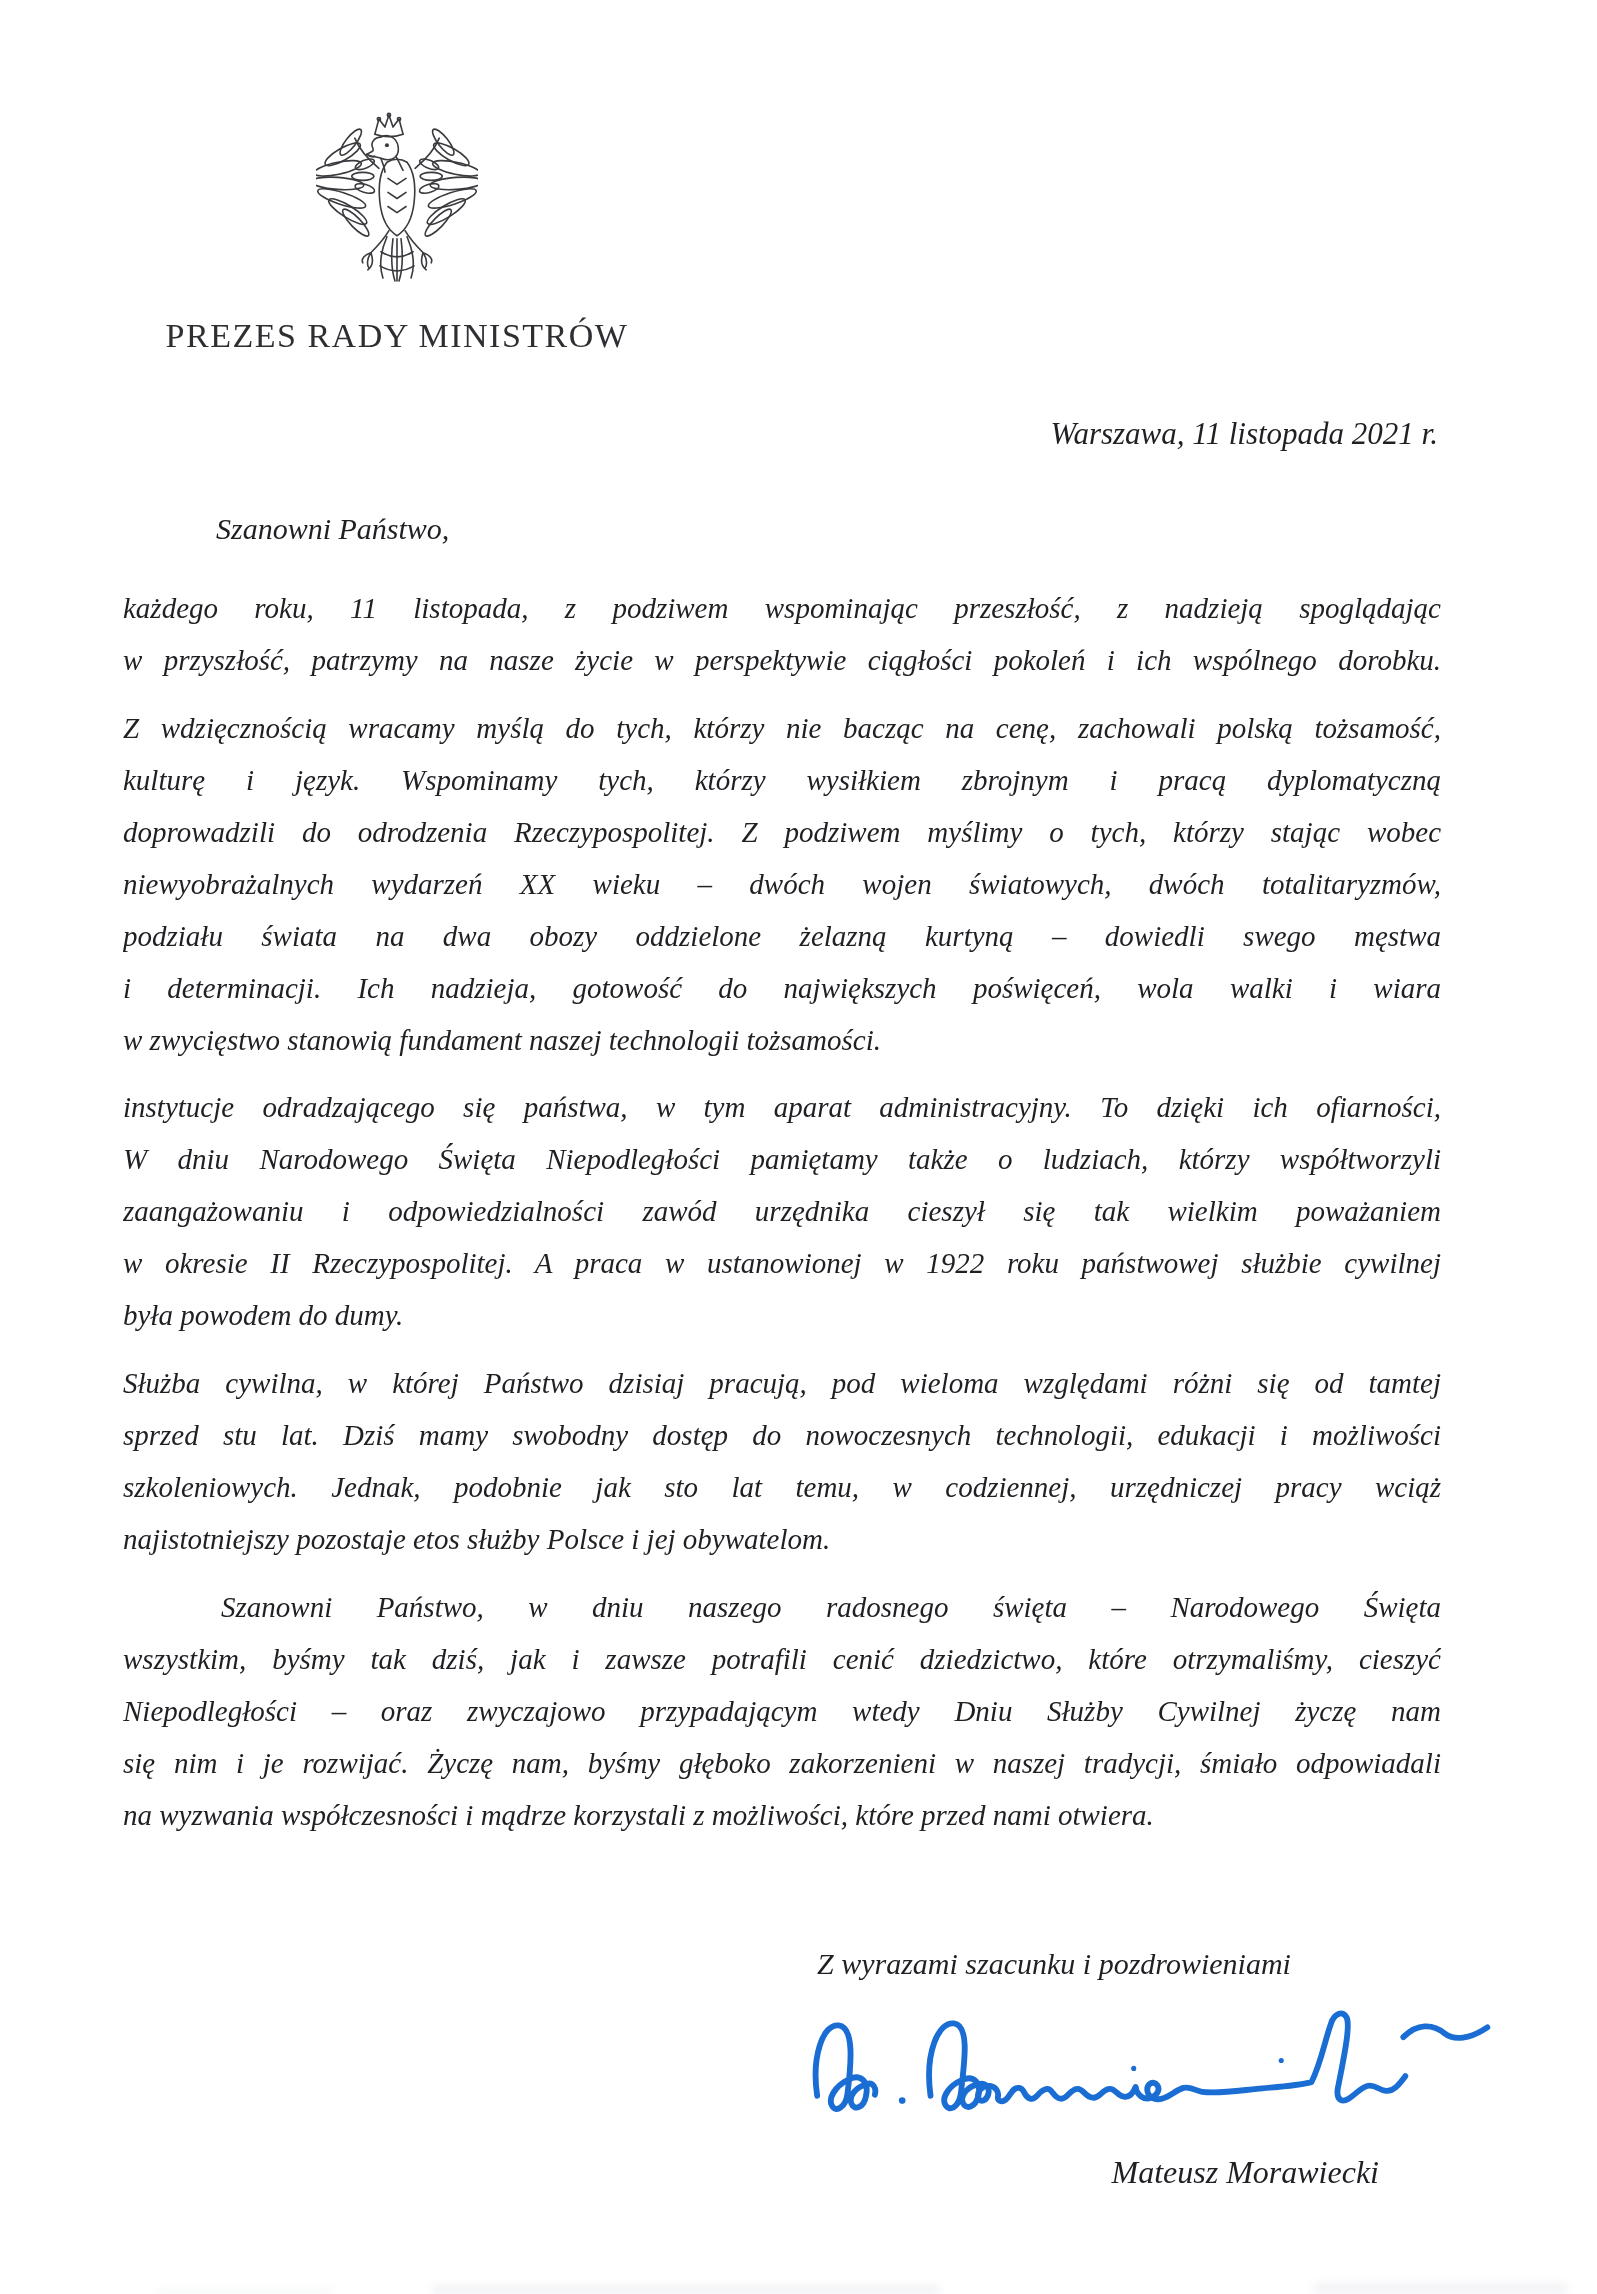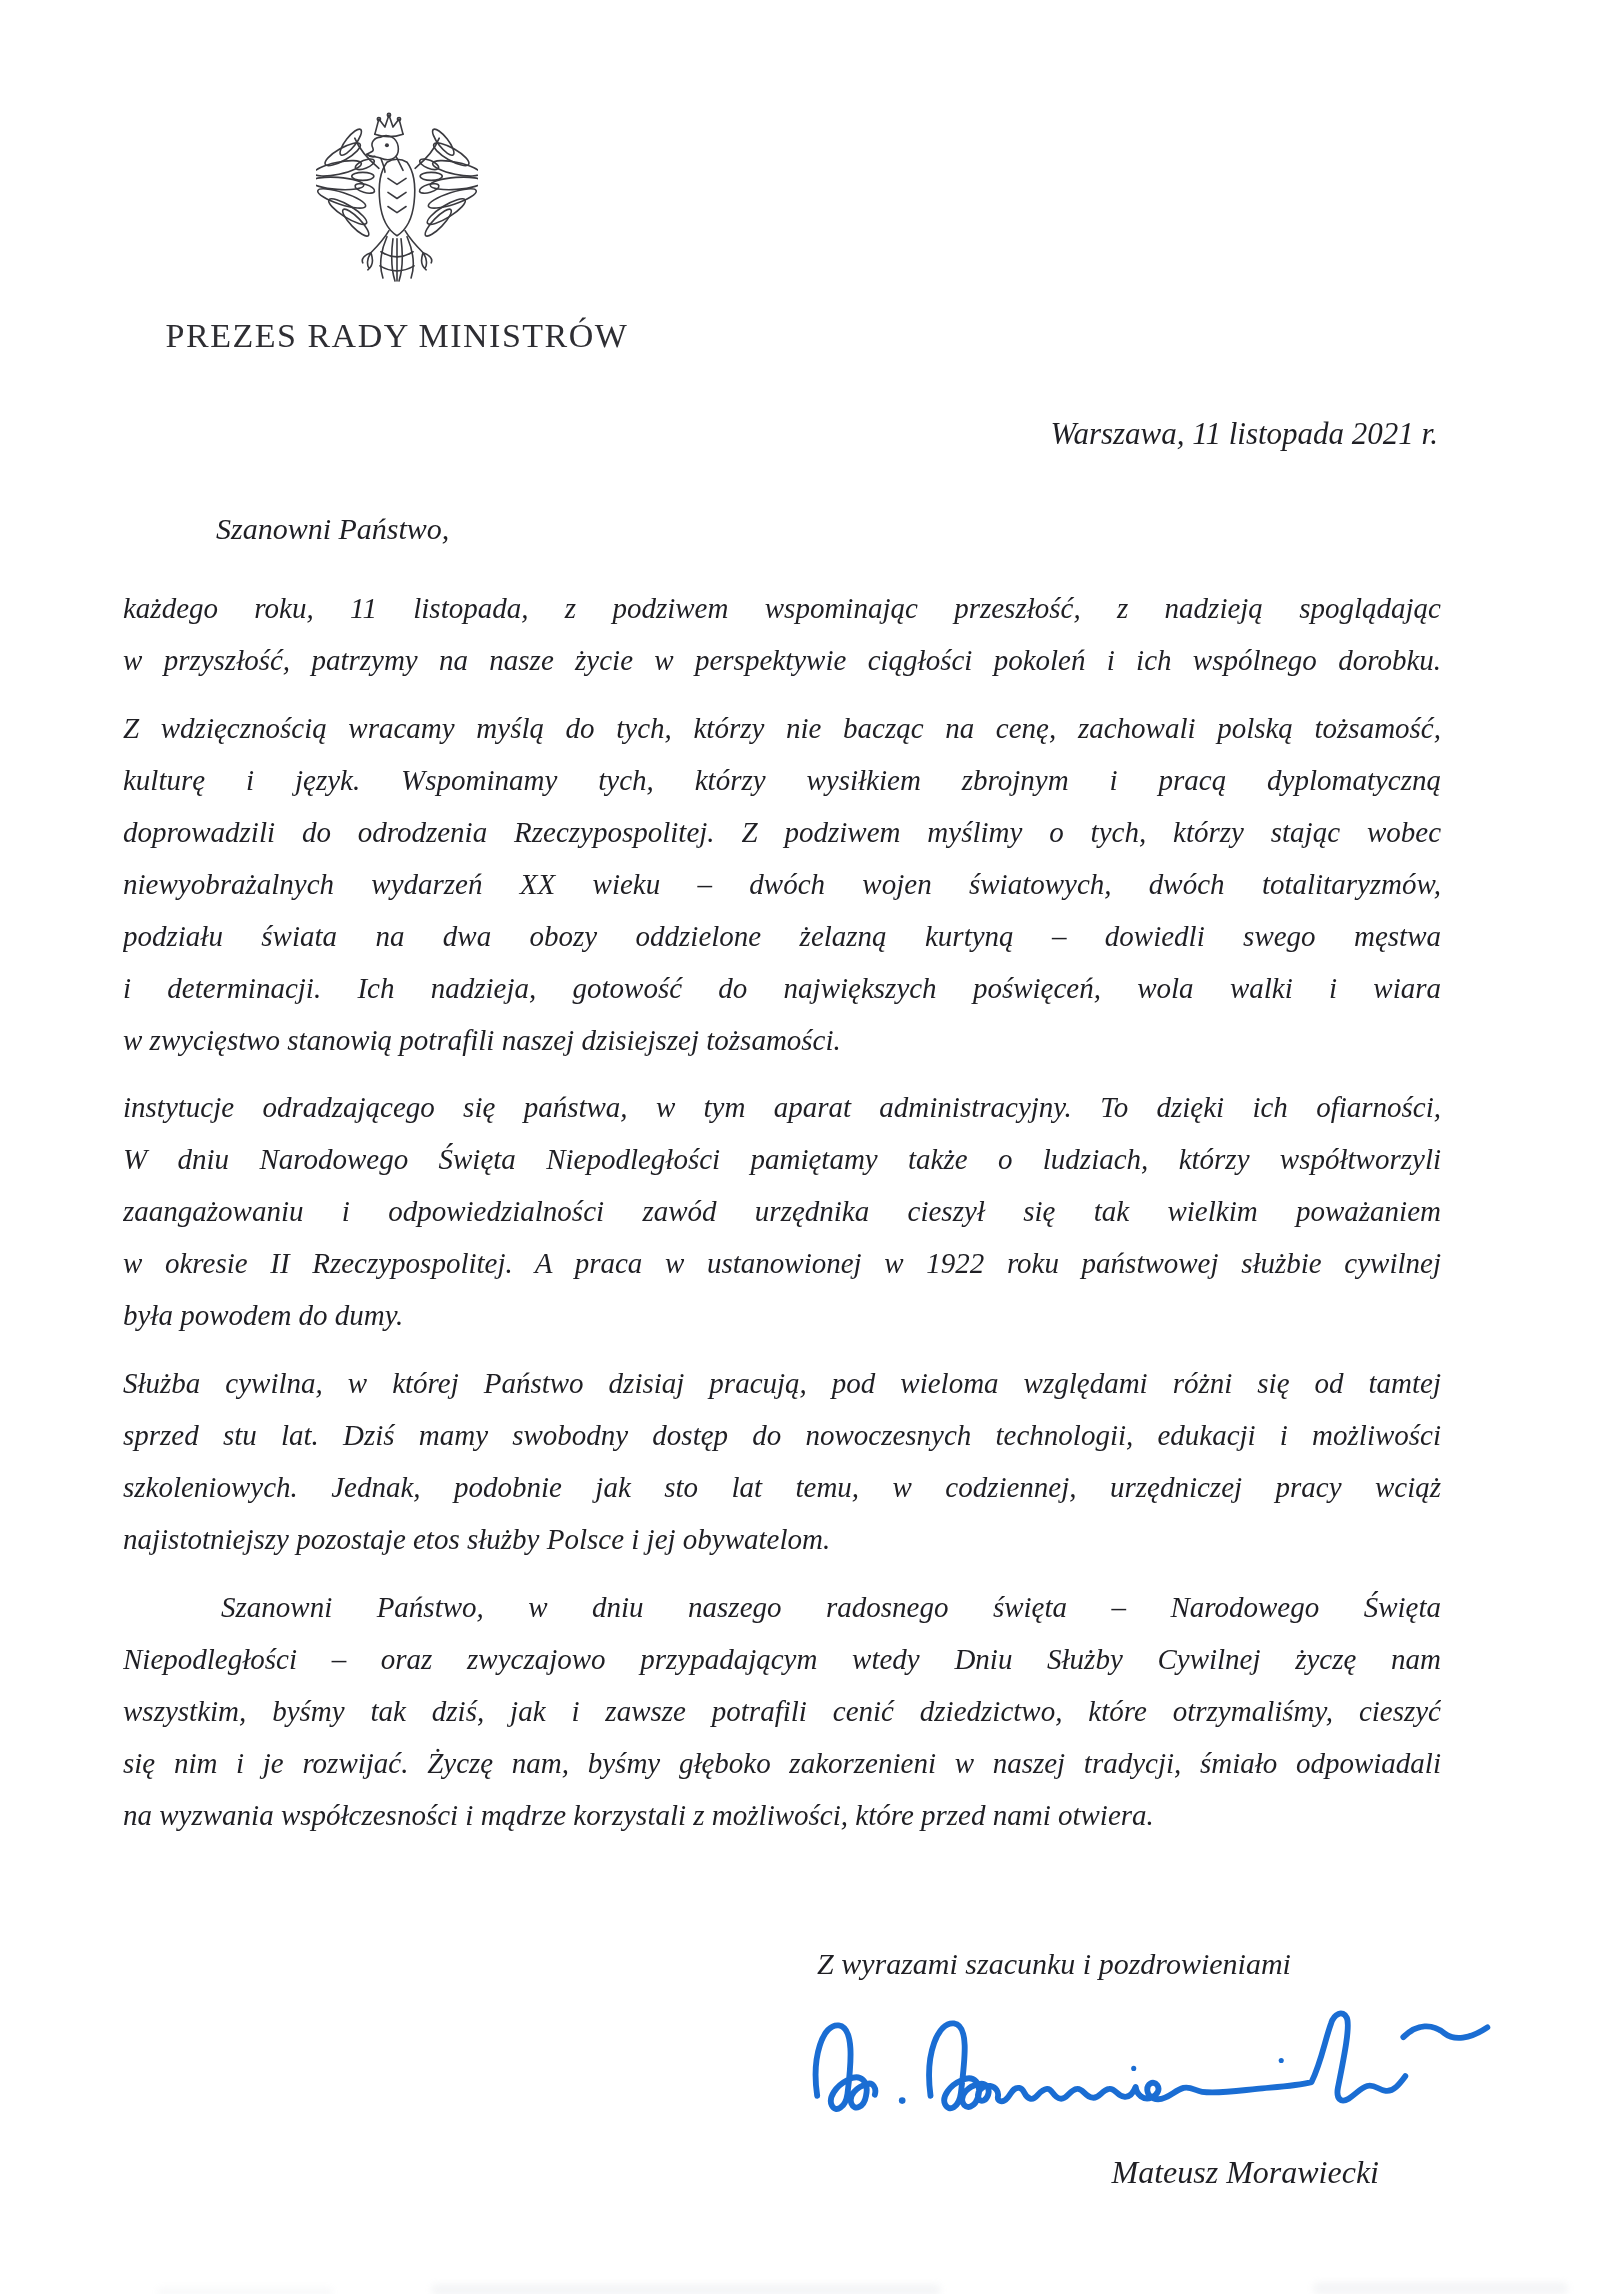--- a/index.html
+++ b/index.html
@@ -162,39 +162,39 @@
       <div class="line">każdego roku, 11 listopada, z podziwem wspominając przeszłość, z nadzieją spoglądając</div>
       <div class="line">w przyszłość, patrzymy na nasze życie w perspektywie ciągłości pokoleń i ich wspólnego dorobku.</div>
     </div>
     <div class="para">
       <div class="line">Z wdzięcznością wracamy myślą do tych, którzy nie bacząc na cenę, zachowali polską tożsamość,</div>
       <div class="line">kulturę i język. Wspominamy tych, którzy wysiłkiem zbrojnym i pracą dyplomatyczną</div>
       <div class="line">doprowadzili do odrodzenia Rzeczypospolitej. Z podziwem myślimy o tych, którzy stając wobec</div>
       <div class="line">niewyobrażalnych wydarzeń XX wieku – dwóch wojen światowych, dwóch totalitaryzmów,</div>
       <div class="line">podziału świata na dwa obozy oddzielone żelazną kurtyną – dowiedli swego męstwa</div>
       <div class="line">i determinacji. Ich nadzieja, gotowość do największych poświęceń, wola walki i wiara</div>
-      <div class="line last">w zwycięstwo stanowią potrafili naszej dzisiejszej tożsamości.</div>
+      <div class="line last">w zwycięstwo stanowią fundament naszej technologii tożsamości.</div>
     </div>
     <div class="para">
       <div class="line">instytucje odradzającego się państwa, w tym aparat administracyjny. To dzięki ich ofiarności,</div>
       <div class="line">W dniu Narodowego Święta Niepodległości pamiętamy także o ludziach, którzy współtworzyli</div>
       <div class="line">zaangażowaniu i odpowiedzialności zawód urzędnika cieszył się tak wielkim poważaniem</div>
       <div class="line">w okresie II Rzeczypospolitej. A praca w ustanowionej w 1922 roku państwowej służbie cywilnej</div>
       <div class="line last">była powodem do dumy.</div>
     </div>
     <div class="para">
       <div class="line">Służba cywilna, w której Państwo dzisiaj pracują, pod wieloma względami różni się od tamtej</div>
       <div class="line">sprzed stu lat. Dziś mamy swobodny dostęp do nowoczesnych technologii, edukacji i możliwości</div>
       <div class="line">szkoleniowych. Jednak, podobnie jak sto lat temu, w codziennej, urzędniczej pracy wciąż</div>
       <div class="line last">najistotniejszy pozostaje etos służby Polsce i jej obywatelom.</div>
     </div>
     <div class="para">
       <div class="line indent">Szanowni Państwo, w dniu naszego radosnego święta – Narodowego Święta</div>
+      <div class="line">wszystkim, byśmy tak dziś, jak i zawsze potrafili cenić dziedzictwo, które otrzymaliśmy, cieszyć</div>
       <div class="line">Niepodległości – oraz zwyczajowo przypadającym wtedy Dniu Służby Cywilnej życzę nam</div>
-      <div class="line">wszystkim, byśmy tak dziś, jak i zawsze potrafili cenić dziedzictwo, które otrzymaliśmy, cieszyć</div>
       <div class="line">się nim i je rozwijać. Życzę nam, byśmy głęboko zakorzenieni w naszej tradycji, śmiało odpowiadali</div>
       <div class="line last">na wyzwania współczesności i mądrze korzystali z możliwości, które przed nami otwiera.</div>
     </div>
   </div>
 
   <div class="valediction">Z wyrazami szacunku i pozdrowieniami</div>
 
   <svg class="signature" width="716" height="127" viewBox="0 0 730 130" fill="none" stroke="#1a6dd3" stroke-width="6" stroke-linecap="round" stroke-linejoin="round">
 
     <path d="M10 98 C4 58 16 24 32 26 C48 28 45 64 41 96 C39 110 29 116 25 108

